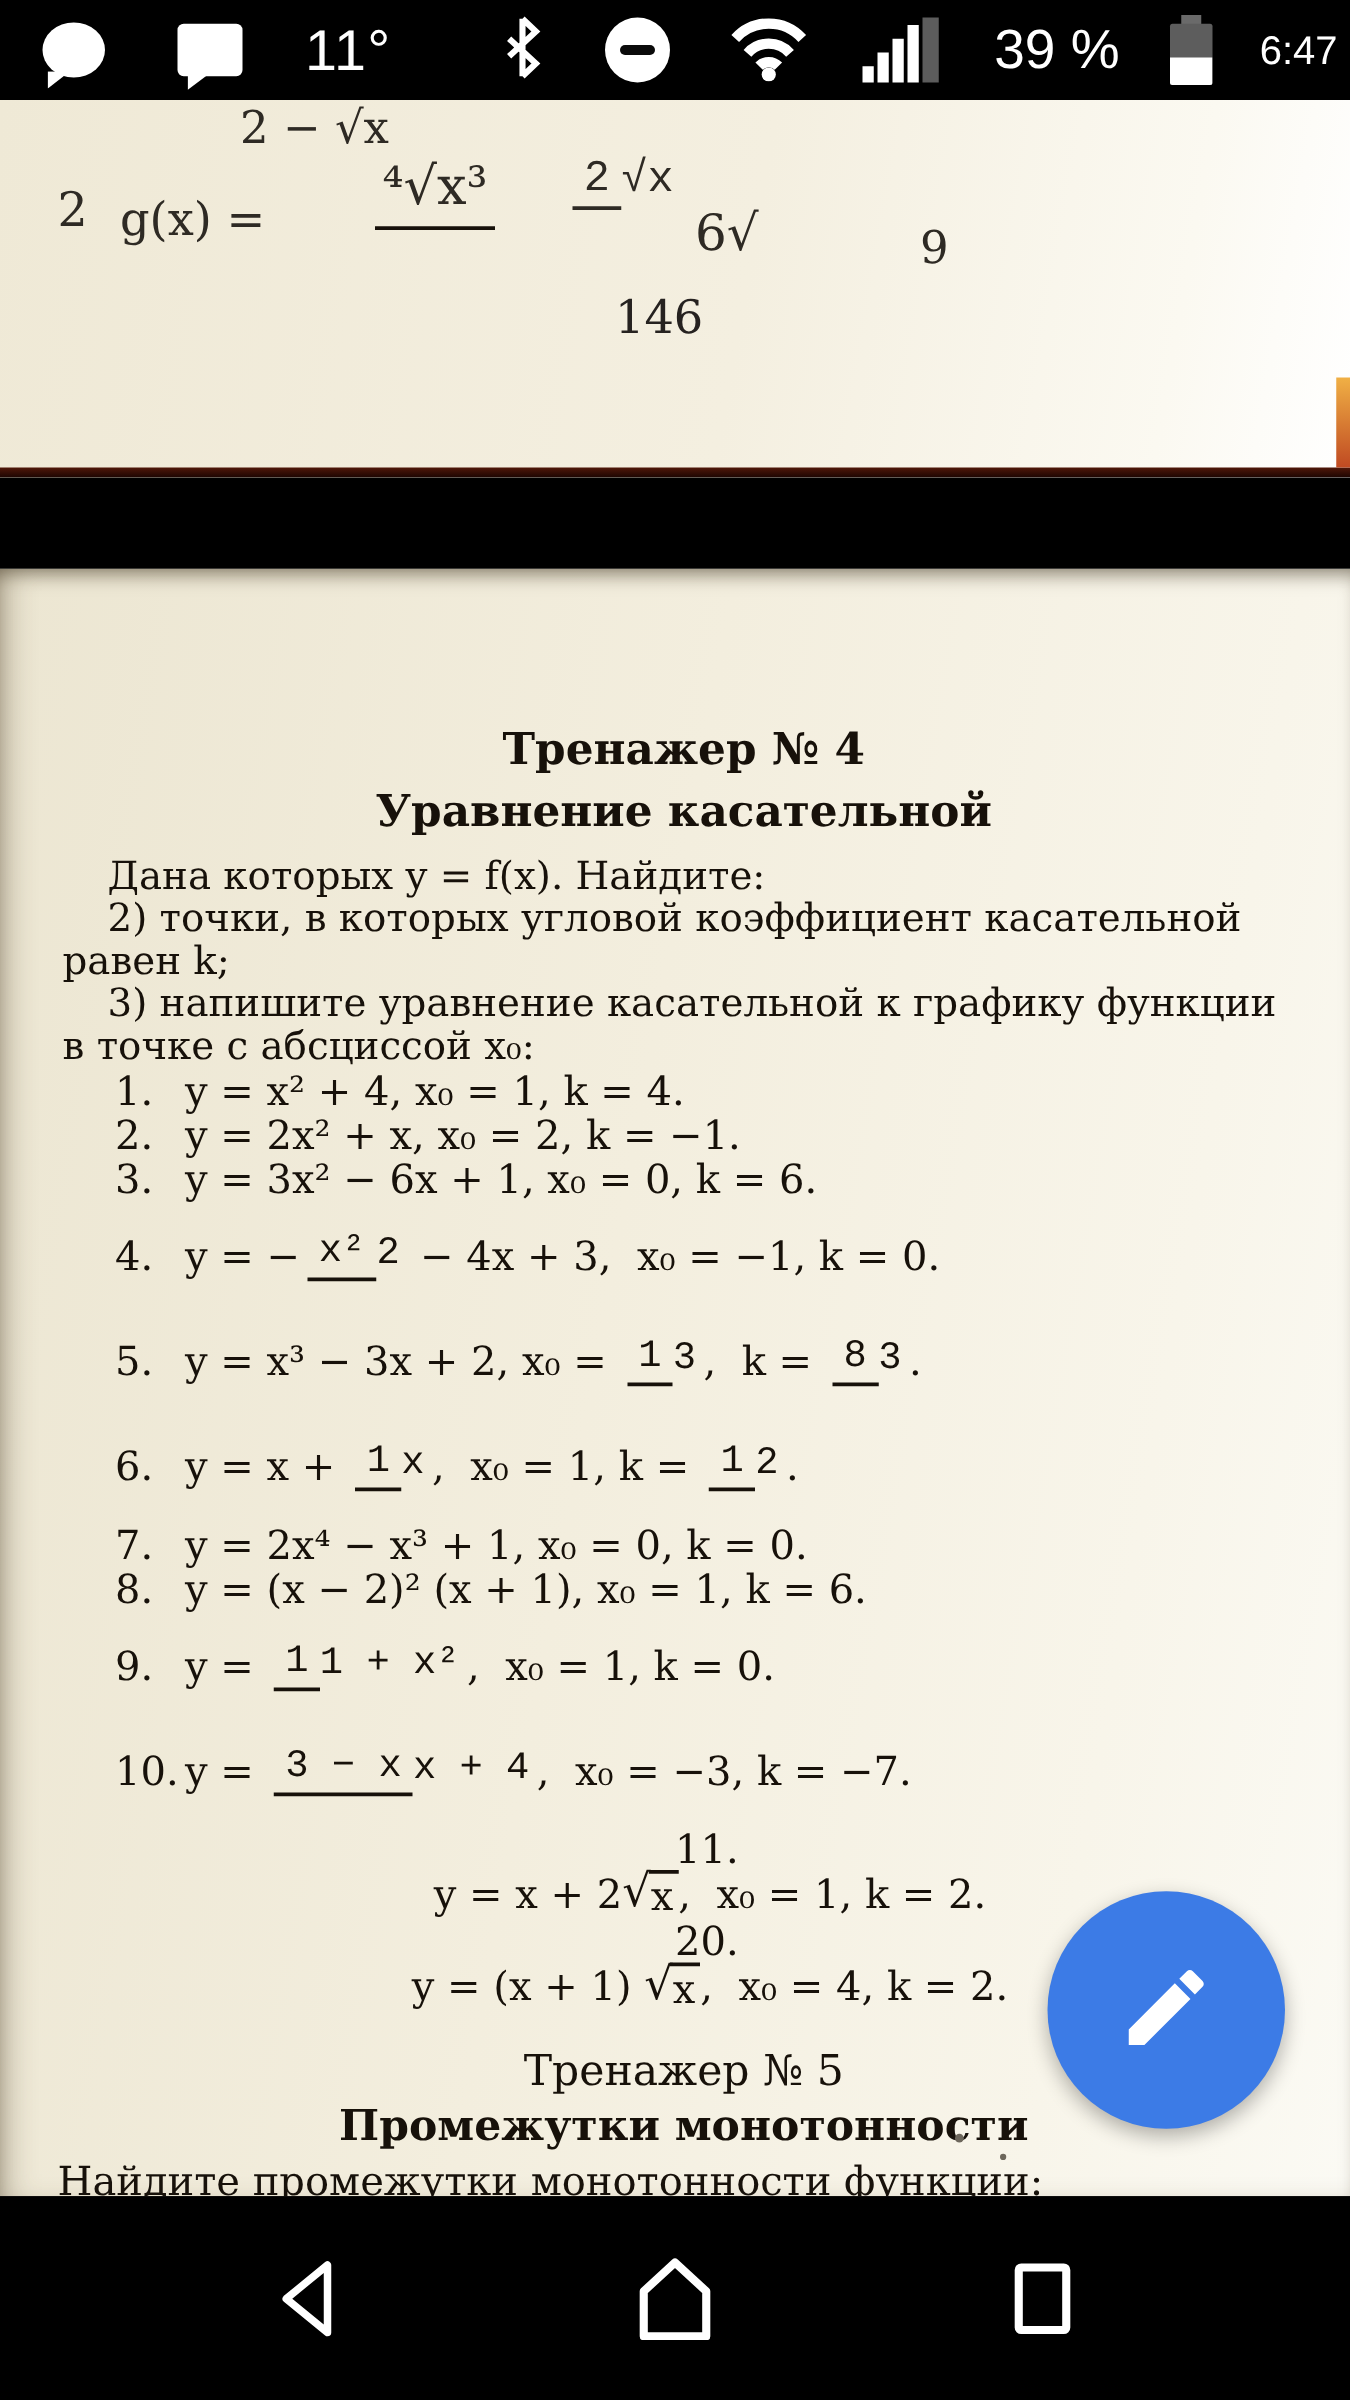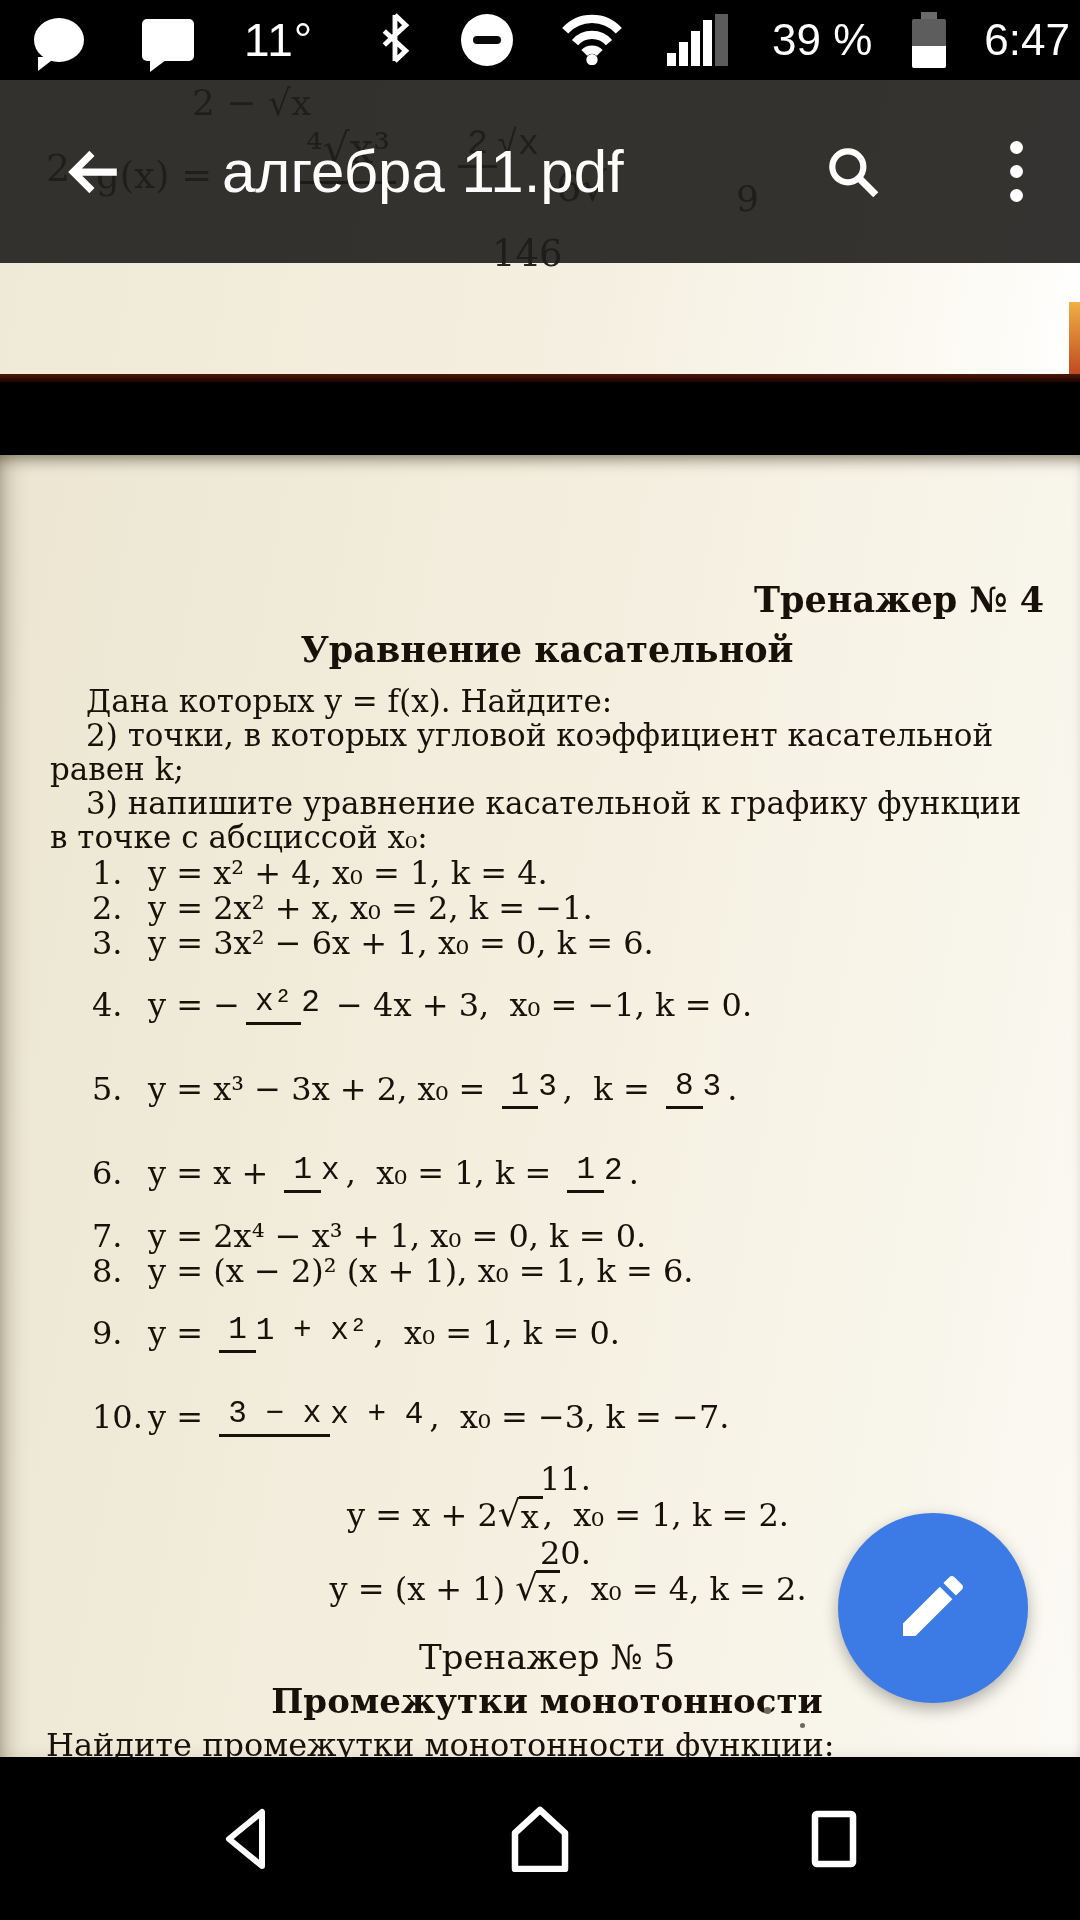--- a/index.html
+++ b/index.html
@@ -23,21 +23,21 @@
               width:28px;height:8px;border-radius:4px;background:#0a0a0a;}
   .sigbars{display:flex;align-items:flex-end;gap:3px;margin-left:18px;height:52px;}
   .sigbars i{display:block;background:#fff;width:9px;}
   .sigbars .b1{height:13px;} .sigbars .b2{height:24px;} .sigbars .b3{height:35px;} .sigbars .b4{height:46px;}
   .sigbars .bg{width:13px;height:52px;background:#5c5c5c;}
   .sb-pct{font-size:44px;margin-left:20px;}
   .bat{position:relative;width:34px;height:56px;margin-left:16px;}
   .bat-cap{position:absolute;top:0;left:50%;transform:translateX(-50%);width:16px;height:8px;background:#6a6a6a;}
   .bat-body{position:absolute;top:7px;left:0;right:0;bottom:0;background:#5d5d5d;border-radius:2px;overflow:hidden;}
   .bat-fill{position:absolute;left:0;right:0;bottom:0;height:22px;background:#fff;}
-  .sb-time{font-size:44px;margin-left:14px;margin-right:10px;text-align:right;}
+  .sb-time{font-size:32px;margin-left:14px;margin-right:10px;text-align:right;}
 
   
   .prevpage{position:absolute;top:80px;left:0;width:1080px;height:302px;overflow:hidden;
             background:linear-gradient(100deg,#efe9d6 0%,#f4efe0 55%,#fbf9f1 86%,#ffffff 100%);}
   .frag{position:absolute;color:#2e2a24;font-family:"DejaVu Serif","Liberation Serif",serif;z-index:1;}
   .frag .fnum{border-bottom:3px solid #2e2a24;}
   .pagenum{position:absolute;left:492px;top:152px;font-size:37px;color:#262220;z-index:1;
            font-family:"DejaVu Serif","Liberation Serif",serif;}
   .maroon{position:absolute;left:0;right:0;bottom:0;height:8px;z-index:3;
           background:linear-gradient(to bottom,#501708,#1c0502);}
@@ -51,21 +51,21 @@
   .tb-search{flex:none;margin-left:auto;width:58px;height:58px;}
   .tb-dots{flex:none;width:14px;margin-left:128px;margin-right:56px;display:flex;flex-direction:column;gap:11px;}
   .tb-dots i{display:block;width:13px;height:13px;border-radius:50%;background:#fff;}
 
   
   .page{position:absolute;top:455px;left:0;width:1080px;height:1302px;overflow:hidden;
         background:linear-gradient(100deg,#ece6d2 0%,#f3eede 45%,#f8f5ea 80%,#fbfaf4 100%);
         color:#17110a;font-family:"DejaVu Serif","Liberation Serif",serif;
         box-shadow:inset 16px 0 26px -14px rgba(70,55,30,.45), inset 0 12px 16px -9px rgba(40,30,10,.55);
         box-sizing:border-box;padding:0 36px 0 50px;}
-  .h1{margin:124px 0 0;text-align:right;font-size:35px;font-weight:700;}
+  .h1{margin:124px 0 0;text-align:center;font-size:35px;font-weight:700;}
   .h2{margin:9px 0 0;text-align:center;font-size:35px;font-weight:700;}
   .intro{margin:14px 0 0;font-size:31px;line-height:34px;text-indent:36px;}
   .task{margin:0;font-size:31px;line-height:34px;text-indent:36px;}
   .problems{margin:1px 0 0 42px;}
   .prob{display:flex;align-items:center;font-size:32px;line-height:34px;min-height:35px;white-space:pre;}
   .prob .num{flex:none;width:56px;}
   .prob .m{display:flex;align-items:center;}
   .prob.tall{min-height:78px;margin:6px 0;}
   .prob.rooty{min-height:42px;margin:3px 0;flex-direction:column;}
   .frac{display:inline-flex;flex-direction:row;line-height:1.06;
@@ -140,39 +140,20 @@
     <span class="frag" style="left:452px;top:40px;font-size:36px;"><span class="frac">
           <span class="fnum">2</span>
           <span class="fden">√x</span>
         </span></span>
     <span class="frag" style="left:556px;top:84px;font-size:40px;">6√</span>
     <span class="frag" style="left:736px;top:98px;font-size:36px;">9</span>
     <span class="pagenum">146</span>
     <div class="maroon"></div>
     <div class="sliver"></div>
 
-    <div class="toolbar">
-      <span class="tb-back">
-        <svg width="58" height="58" viewBox="0 0 56 56">
-            <path d="M51 28 H10 M27 10 L9 28 L27 46" stroke="#fff" stroke-width="7" fill="none"></path>
-          </svg>
-      </span>
-      <span class="tb-title">алгебра 11.pdf</span>
-      <span class="tb-search">
-        <svg width="58" height="58" viewBox="0 0 56 56">
-            <circle cx="23" cy="23" r="15" stroke="#fff" stroke-width="6" fill="none"></circle>
-            <path d="M34 34 L50 50" stroke="#fff" stroke-width="7"></path>
-          </svg>
-      </span>
-      <span class="tb-dots">
-          <i></i>
-          <i></i>
-          <i></i>
-        </span>
-    </div>
   </div>
 
   <div class="page">
     <div class="h1">Тренажер № 4</div>
     <div class="h2">Уравнение касательной</div>
     <p class="intro">Дана которых y = f(x). Найдите:</p>
     <div>
         <p class="task">2) точки, в которых угловой коэффициент касательной равен k;</p>
         <p class="task">3) напишите уравнение касательной к графику функции в точке с абсциссой x₀:</p>
       </div>

